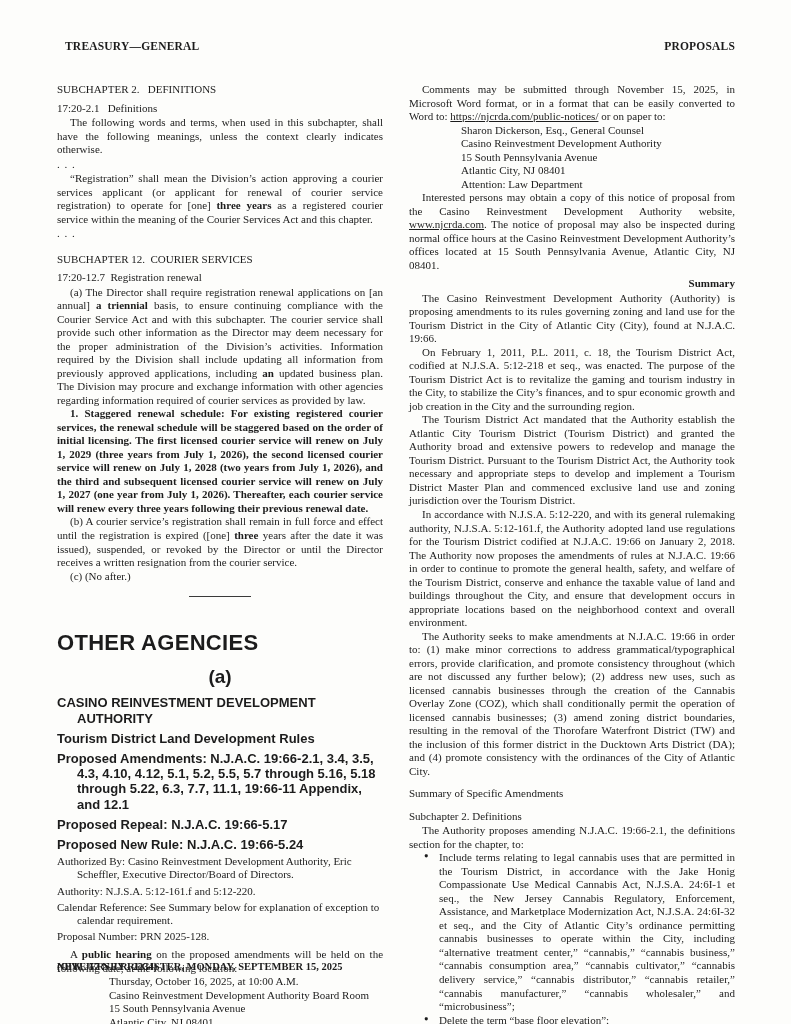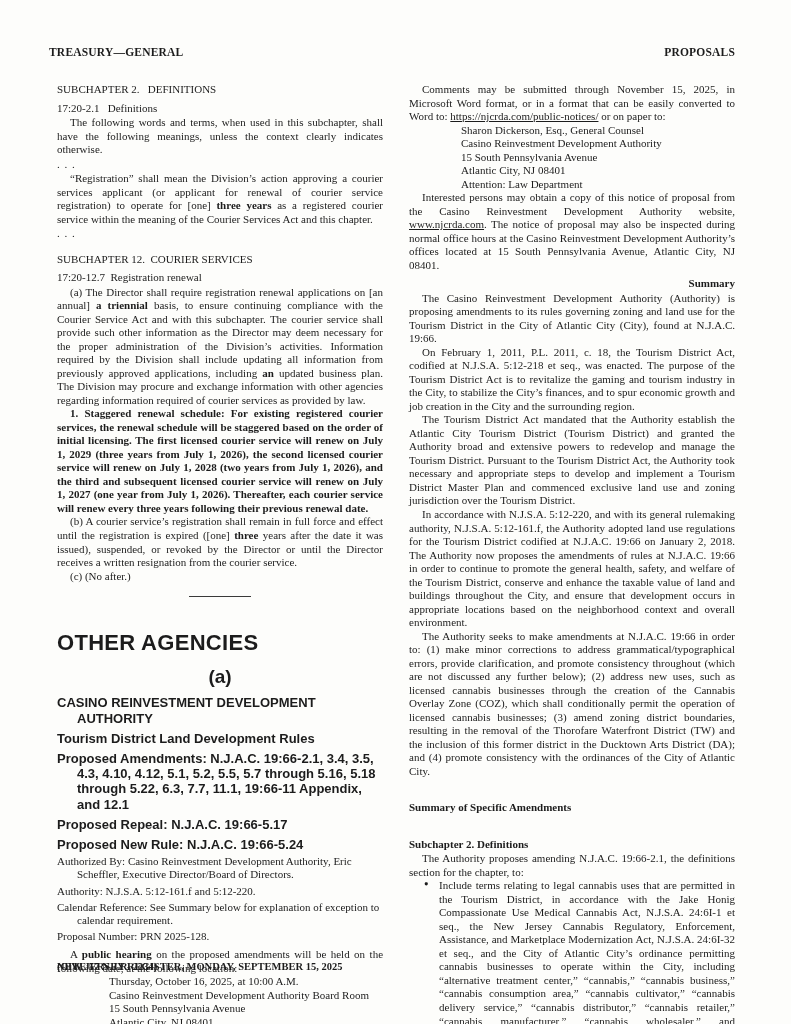--- a/index.html
+++ b/index.html
@@ -2,44 +2,44 @@
 <html><head>
 <meta charset="utf-8">
 <style>
   html,body{margin:0;padding:0;}
   body{
     width:791px;height:1024px;position:relative;overflow:hidden;
     background:#fdfdfb;color:#1c1c1c;
     font-family:"Liberation Serif", serif;
   }
   .page-header{
-    position:absolute;top:40px;left:49px;right:56px;
+    position:absolute;top:40px;left:65px;right:56px;
     display:flex;justify-content:space-between;
-    font-weight:bold;font-size:11.5px;letter-spacing:.2px;margin-top:6px;
+    font-weight:bold;font-size:11.5px;letter-spacing:.2px;
   }
   .columns{
     position:absolute;top:83px;left:57px;width:678px;
     display:flex;gap:26px;align-items:flex-start;
   }
   .col{width:326px;font-size:11px;line-height:1.23;}
   .blk{margin:0;}
   .section{margin:12px 0 4px;}
   .col .blk:first-child{margin-top:0;}
   .provision{margin:5px 0 1px;}
   .para{text-align:justify;text-indent:13px;}
   .dots{margin:1px 0;letter-spacing:1px;}
   .rule{width:62px;border-top:1.3px solid #3a3a3a;height:0;margin:13px auto 0;}
   .agencies{font-family:"Liberation Sans",sans-serif;font-weight:bold;font-size:22px;text-align:left;margin:32px 0 0;letter-spacing:.3px;}
   .letter{font-family:"Liberation Sans",sans-serif;font-weight:bold;font-size:19px;text-align:center;margin:9px 0 7px;}
   .sanshang{font-family:"Liberation Sans",sans-serif;font-weight:bold;font-size:13px;line-height:1.17;padding-left:20px;text-indent:-20px;margin:5px 0 0;}
   .serifhang{padding-left:20px;text-indent:-20px;margin:3px 0 0;line-height:1.2;}
   .hearing{margin-top:5px;}
   .indent{padding-left:52px;}
   .centerbold{text-align:right;font-weight:bold;margin:5px 0 1px;}
-  .boldhead{font-weight:bold;margin:23px 0 1px;}
+  .boldhead{font-weight:normal;margin:9px 0 1px;}
   .bullet{position:relative;padding-left:30px;text-align:justify;}
   .bullet .dot{position:absolute;left:15px;top:0;font-size:7.5px;}
   .b{font-weight:bold;margin-top:17px;}
   .u{text-decoration:underline;}
   .page-footer{
     position:absolute;top:961px;left:57px;right:56px;height:16px;
     font-weight:bold;font-size:10.5px;
   }
   .page-footer .cite{position:absolute;left:0;top:0;}
   .page-footer .fcenter{display:block;text-align:left;width:100%;}

